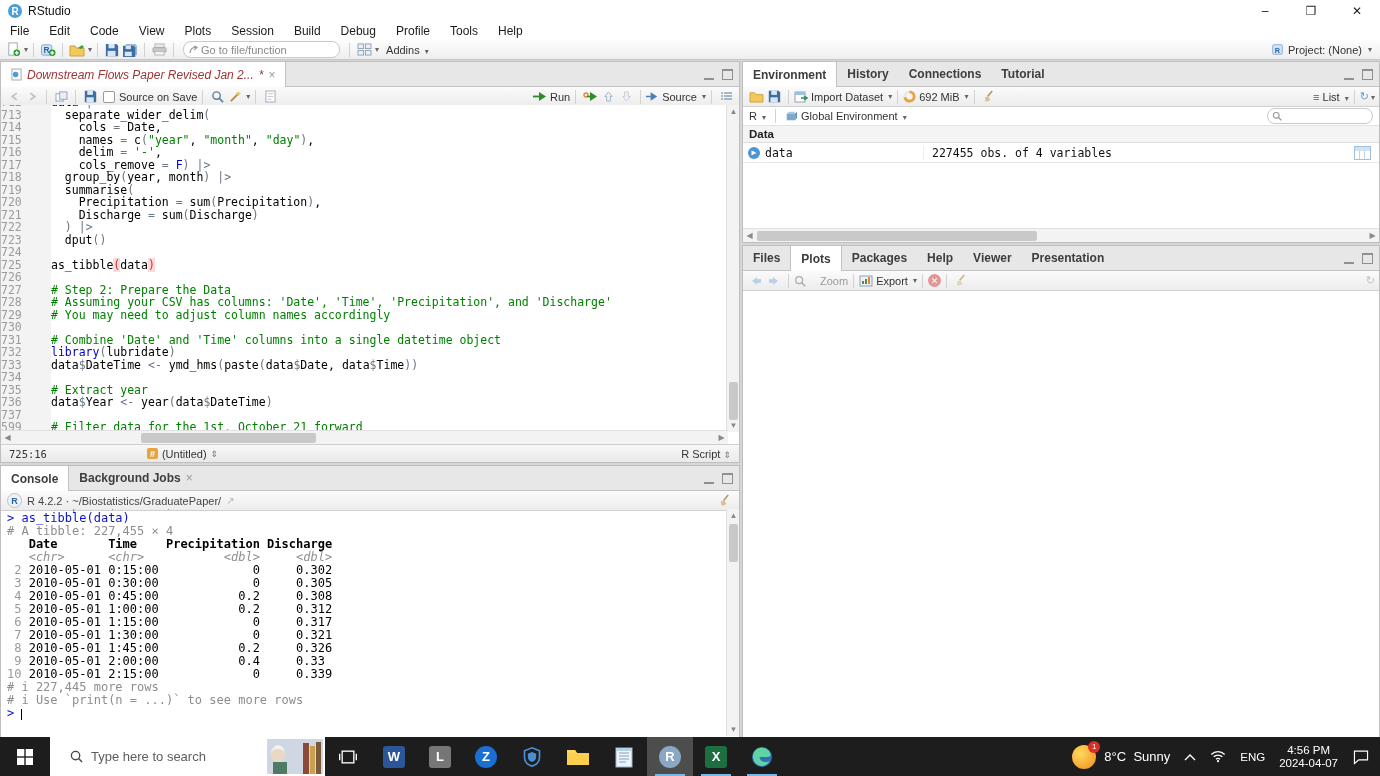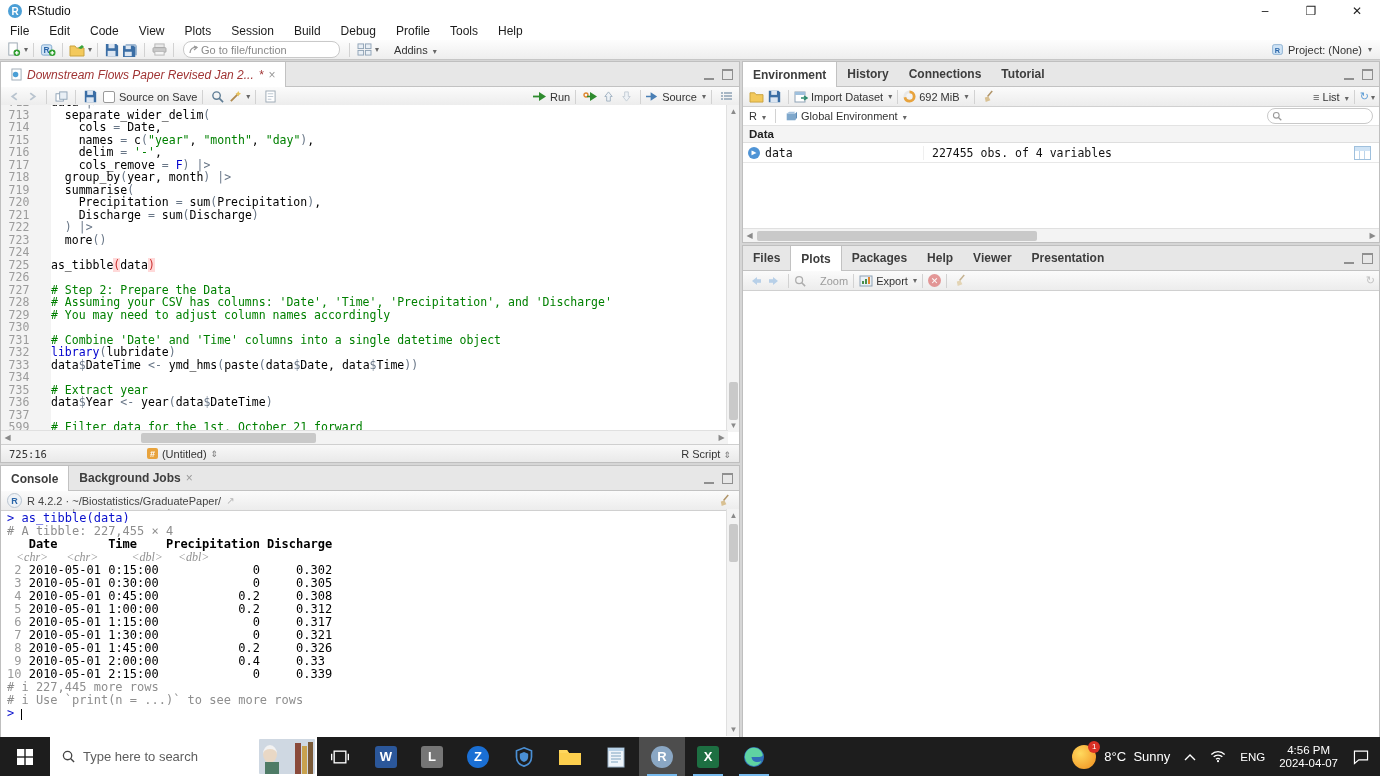--- a/index.html
+++ b/index.html
@@ -34,24 +34,24 @@
   .pb-min{width:10px;height:9px;border-bottom:2px solid #8f8f8f;}
   .pb-max{width:9px;height:8px;border:1px solid #8f8f8f;border-top:2px solid #8f8f8f;}
   .ptoolbar{height:19px;background:linear-gradient(#fbfbfb,#ececec);border-bottom:1px solid #d0d0d0;
             display:flex;align-items:center;font-size:11px;color:#333;padding:0 4px;}
   
   #source-pane{left:0;top:61px;width:740px;height:402px;}
   .srctab{color:#a03434;font-style:italic;font-weight:normal;}
   .editor{position:absolute;left:0;top:43px;width:726px;height:341px;overflow:hidden;background:#fff;}
   .code-line{white-space:pre;font-family:"DejaVu Sans Mono",monospace;font-size:11.5px;line-height:12.5px;height:12.5px;color:#000;}
   .code-line:first-child{margin-top:-9px;}
-  .gutter{display:inline-block;width:36px;text-align:center;padding-right:14px;color:#9b9b9b;background:#f3f3f3;}
+  .gutter{display:inline-block;width:36px;text-align:left;padding-right:14px;color:#9b9b9b;background:#f3f3f3;}
   .tk-t{color:#000;} .tk-o{color:#687687;} .tk-s{color:#008000;} .tk-c{color:#008000;} .tk-k{color:#0000cd;}
   .tk-hp{color:#c33;background:#ffd9d9;}
-  .tk-b{color:#000;font-weight:bold;} .tk-i{color:#909090;font-style:italic;font-family:Liberation Serif, serif;} .tk-num{color:#9a9a9a;} .tk-gray{color:#8e8e8e;} .tk-cmd{color:#0910cd;}
+  .tk-b{color:#000;font-weight:bold;} .tk-i{color:#909090;font-style:italic;} .tk-num{color:#9a9a9a;} .tk-gray{color:#8e8e8e;} .tk-cmd{color:#0910cd;}
   .caret{display:inline-block;width:1px;height:11px;background:#000;vertical-align:text-bottom;}
   
   .vscroll{position:absolute;width:13px;background:#f3f3f3;border-left:1px solid #e0e0e0;box-sizing:border-box;}
   .hscroll{position:absolute;height:14px;background:#f3f3f3;border-top:1px solid #e0e0e0;box-sizing:border-box;}
   .sb-btn{position:absolute;width:13px;height:13px;color:#8a8a8a;font-size:8px;display:flex;align-items:center;justify-content:center;}
   .thumb{position:absolute;background:#c9c9c9;border-radius:2px;}
   .statusbar{position:absolute;left:0;bottom:0;width:100%;height:18px;background:linear-gradient(#f8f8f8,#e9e9e9);
              border-top:1px solid #cfcfcf;display:flex;align-items:center;font-size:11px;color:#333;box-sizing:border-box;padding:0 8px;}
   .curspos{font-family:"DejaVu Sans Mono",monospace;font-size:10.5px;}
   .untitled{display:flex;align-items:center;gap:4px;margin-left:100px;}
@@ -79,21 +79,21 @@
   .tblico{width:15px;height:12px;border:1px solid #9fc0dd;margin-right:8px;
           background:linear-gradient(#cfe3f5,#cfe3f5) 0 0/100% 4px no-repeat,
                      linear-gradient(90deg,transparent 4px,#bcd4ea 4px,#bcd4ea 5px,transparent 5px,transparent 9px,#bcd4ea 9px,#bcd4ea 10px,transparent 10px);}
   
   #files-pane{left:742px;top:245px;width:638px;height:492px;}
   .muted{color:#9b9b9b;}
   .redx{width:13px;height:13px;border-radius:50%;background:#d77;color:#fff;font-size:9px;display:flex;align-items:center;justify-content:center;opacity:.75;}
   
   #taskbar{left:0;top:737px;width:1380px;height:39px;background:#1d1d1d;display:flex;align-items:stretch;color:#fff;}
   .startbtn{width:50px;display:flex;align-items:center;justify-content:center;}
-  .tb-search{width:255px;background:#fff;display:flex;align-items:center;color:#5d5d5d;font-size:13px;gap:8px;padding-left:12px;position:relative;}
+  .tb-search{width:255px;background:#fff;display:flex;align-items:center;color:#5d5d5d;font-size:13px;gap:8px;padding-left:20px;position:relative;}
   .doodle{position:absolute;right:2px;top:2px;bottom:2px;width:56px;background:#cfd8e2;overflow:hidden;border-radius:1px;}
   .tb-app{width:46px;display:flex;align-items:center;justify-content:center;position:relative;}
   .tb-app.active{background:#4d4d4d;}
   .runline{position:absolute;left:8px;right:8px;bottom:0;height:2px;background:#76b9ed;}
   .app-glyph{display:flex;align-items:center;justify-content:center;width:22px;height:22px;color:#fff;font-weight:bold;font-size:13px;}
   .app-glyph.square{border-radius:3px;} .app-glyph.circle{border-radius:50%;}
   .tray{margin-left:auto;display:flex;align-items:center;gap:14px;padding-right:10px;font-size:12px;}
   .sun{width:24px;height:24px;border-radius:50%;background:radial-gradient(circle at 35% 35%,#ffd95e,#f08c1c);position:relative;}
   .badge{position:absolute;right:-4px;top:-4px;width:12px;height:12px;border-radius:50%;background:#d93025;color:#fff;
          font-size:8px;display:flex;align-items:center;justify-content:center;}
@@ -189,21 +189,21 @@
     <span class="sep"></span>
     <span class="ti">
         <svg width="15" height="13" viewBox="0 0 16 14">
           <rect x="1" y="1" width="6" height="5" fill="#e9eff5" stroke="#8ea2b5"></rect>
           <rect x="9" y="1" width="6" height="5" fill="#e9eff5" stroke="#8ea2b5"></rect>
           <rect x="1" y="8" width="6" height="5" fill="#e9eff5" stroke="#8ea2b5"></rect>
           <rect x="9" y="8" width="6" height="5" fill="#e9eff5" stroke="#8ea2b5"></rect>
         </svg>
       </span>
     <span class="dd">▾</span>
-    <span style="margin-left:15px"><span>Addins</span> <span class="dd">▾</span></span>
+    <span style="margin-left:7px"><span>Addins</span> <span class="dd">▾</span></span>
     <span class="proj">
       <svg width="13" height="13" viewBox="0 0 16 16">
           <rect x="2" y="2" width="12" height="12" rx="2" fill="#cfe3f5" stroke="#7fa8cc"></rect>
           <text x="8" y="12" font-size="9" fill="#2b66a8" text-anchor="middle" font-family="sans-serif" font-weight="bold">R</text>
         </svg>
       <span>Project: (None)</span>
       <span class="dd">▾</span>
     </span>
   </div>
 
@@ -319,21 +319,21 @@
         <div class="code-line"><span class="gutter">713</span><span class="tk-t">  separate_wider_delim</span><span class="tk-o">(</span></div>
         <div class="code-line"><span class="gutter">714</span><span class="tk-t">    cols </span><span class="tk-o">= </span><span class="tk-t">Date,</span></div>
         <div class="code-line"><span class="gutter">715</span><span class="tk-t">    names </span><span class="tk-o">= </span><span class="tk-t">c</span><span class="tk-o">(</span><span class="tk-s">"year"</span><span class="tk-t">, </span><span class="tk-s">"month"</span><span class="tk-t">, </span><span class="tk-s">"day"</span><span class="tk-o">)</span><span class="tk-t">,</span></div>
         <div class="code-line"><span class="gutter">716</span><span class="tk-t">    delim </span><span class="tk-o">= </span><span class="tk-s">'-'</span><span class="tk-t">,</span></div>
         <div class="code-line"><span class="gutter">717</span><span class="tk-t">    cols_remove </span><span class="tk-o">= </span><span class="tk-k">F</span><span class="tk-o">)</span><span class="tk-t"> </span><span class="tk-o">|&gt;</span></div>
         <div class="code-line"><span class="gutter">718</span><span class="tk-t">  group_by</span><span class="tk-o">(</span><span class="tk-t">year, month</span><span class="tk-o">)</span><span class="tk-t"> </span><span class="tk-o">|&gt;</span></div>
         <div class="code-line"><span class="gutter">719</span><span class="tk-t">  summarise</span><span class="tk-o">(</span></div>
         <div class="code-line"><span class="gutter">720</span><span class="tk-t">    Precipitation </span><span class="tk-o">= </span><span class="tk-t">sum</span><span class="tk-o">(</span><span class="tk-t">Precipitation</span><span class="tk-o">)</span><span class="tk-t">,</span></div>
         <div class="code-line"><span class="gutter">721</span><span class="tk-t">    Discharge </span><span class="tk-o">= </span><span class="tk-t">sum</span><span class="tk-o">(</span><span class="tk-t">Discharge</span><span class="tk-o">)</span></div>
         <div class="code-line"><span class="gutter">722</span><span class="tk-t">  </span><span class="tk-o">) |&gt;</span></div>
-        <div class="code-line"><span class="gutter">723</span><span class="tk-t">  more</span><span class="tk-o">()</span></div>
+        <div class="code-line"><span class="gutter">723</span><span class="tk-t">  dput</span><span class="tk-o">()</span></div>
         <div class="code-line"><span class="gutter">724</span></div>
         <div class="code-line"><span class="gutter">725</span><span class="tk-t">as_tibble</span><span class="tk-hp">(</span><span class="tk-t">data</span><span class="tk-hp">)</span></div>
         <div class="code-line"><span class="gutter">726</span></div>
         <div class="code-line"><span class="gutter">727</span><span class="tk-c"># Step 2: Prepare the Data</span></div>
         <div class="code-line"><span class="gutter">728</span><span class="tk-c"># Assuming your CSV has columns: 'Date', 'Time', 'Precipitation', and 'Discharge'</span></div>
         <div class="code-line"><span class="gutter">729</span><span class="tk-c"># You may need to adjust column names accordingly</span></div>
         <div class="code-line"><span class="gutter">730</span></div>
         <div class="code-line"><span class="gutter">731</span><span class="tk-c"># Combine 'Date' and 'Time' columns into a single datetime object</span></div>
         <div class="code-line"><span class="gutter">732</span><span class="tk-k">library</span><span class="tk-o">(</span><span class="tk-t">lubridate</span><span class="tk-o">)</span></div>
         <div class="code-line"><span class="gutter">733</span><span class="tk-t">data</span><span class="tk-o">$</span><span class="tk-t">DateTime </span><span class="tk-o">&lt;- </span><span class="tk-t">ymd_hms</span><span class="tk-o">(</span><span class="tk-t">paste</span><span class="tk-o">(</span><span class="tk-t">data</span><span class="tk-o">$</span><span class="tk-t">Date, data</span><span class="tk-o">$</span><span class="tk-t">Time</span><span class="tk-o">))</span></div>

